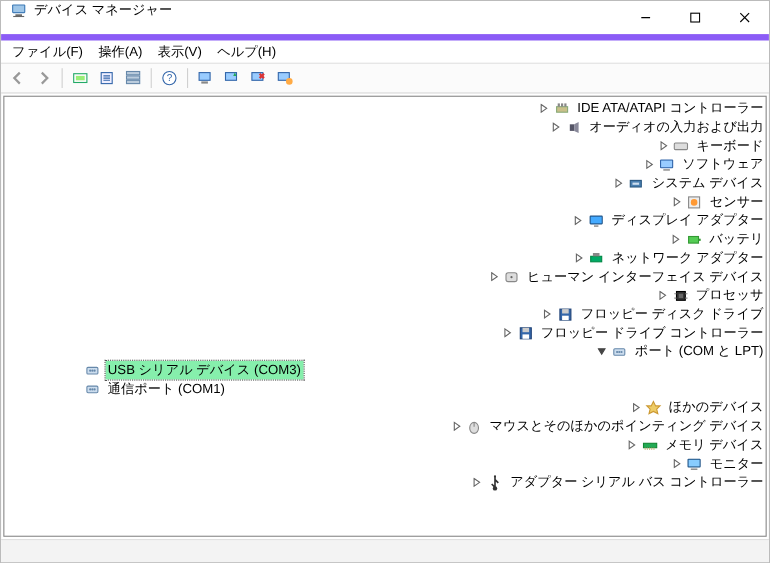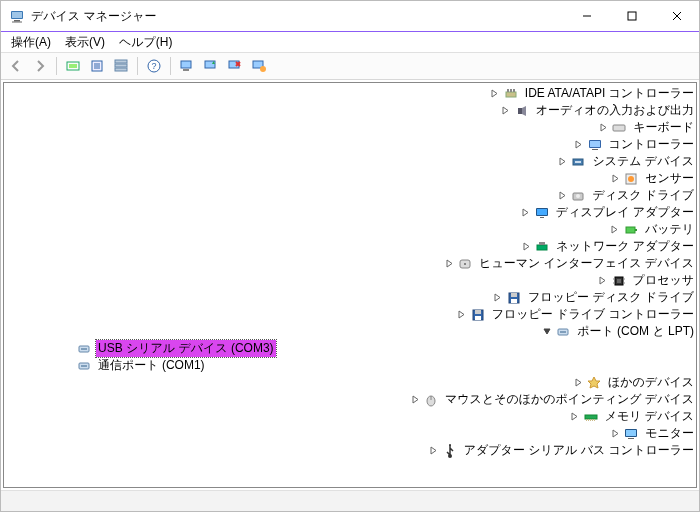--- a/index.html
+++ b/index.html
@@ -13,23 +13,23 @@
   }
   .window {
     width: 700px; height: 512px;
     display: flex; flex-direction: column;
     border: 1px solid #bbb;
     box-sizing: border-box;
     background: #fff;
   }
   .titlebar {
     height: 30px;
-    display: flex; align-items: center;
+    display: flex; 
     background: #fff;
-    border-bottom: 1px solid #8b5cf6;
+    border-bottom: 6px solid #8b5cf6;
   }
   .titlebar .icon { width: 16px; height: 16px; margin: 0 6px 0 8px; }
   .titlebar .title { flex: 1; font-size: 12px; }
   .winbtns { display: flex; height: 100%; }
   .winbtn {
     width: 45px; height: 100%;
     display: flex; align-items: center; justify-content: center;
     font-size: 12px; font-family: "Segoe UI Symbol", sans-serif;
   }
   .winbtn svg { width: 10px; height: 10px; }
@@ -85,21 +85,21 @@
   }
   .expander svg { width: 9px; height: 9px; }
   .node-icon {
     width: 16px; height: 16px; margin-right: 4px;
     display: inline-flex; align-items: center; justify-content: center;
     flex-shrink: 0;
   }
   .node-icon svg { width: 16px; height: 16px; }
   .node-label { font-size: 12px; line-height: 17px; padding: 0 2px; }
   .node-label.selected {
-    background: #d946ef;
+    background: #86efac;
     outline: 1px dotted #555;
   }
   
   ::-webkit-scrollbar { width: 17px; height: 17px; }
   ::-webkit-scrollbar-track { background: #f0f0f0; }
   ::-webkit-scrollbar-thumb { background: #c2c2c2; border: 1px solid #f0f0f0; }
   ::-webkit-scrollbar-button { background: #f0f0f0; width:17px; height:17px; }
   .statusbar {
     height: 20px; border-top: 1px solid #e0e0e0; background: #f3f3f3;
   }
@@ -133,20 +133,21 @@
       <div class="winbtn">
         <svg viewBox="0 0 10 10">
             <line x1="1" y1="1" x2="9" y2="9" stroke="#000" stroke-width="1"></line>
             <line x1="9" y1="1" x2="1" y2="9" stroke="#000" stroke-width="1"></line>
           </svg>
       </div>
     </div>
   </div>
 
   <div class="menubar">
+    <span class="menu-item">ファイル(F)</span>
     <span class="menu-item">操作(A)</span>
     <span class="menu-item">表示(V)</span>
     <span class="menu-item">ヘルプ(H)</span>
   </div>
 
   <div class="toolbar">
     <div class="tb-btn">
       <svg viewBox="0 0 16 16">
           <path d="M10 3 L5 8 L10 13" fill="none" stroke="#999" stroke-width="2"></path>
         </svg>
@@ -259,21 +260,21 @@
           <span class="expander">
             <svg viewBox="0 0 9 9">
               <use href="#exp-closed"></use>
             </svg>
           </span>
           <span class="node-icon">
             <svg viewBox="0 0 16 16">
               <use href="#ico-computer"></use>
             </svg>
           </span>
-          <span class="node-label">コントローラー</span>
+          <span class="node-label">ソフトウェア</span>
         </div>
         <div class="tree-row tree-indent-1">
           <span class="expander">
             <svg viewBox="0 0 9 9">
               <use href="#exp-closed"></use>
             </svg>
           </span>
           <span class="node-icon">
             <svg viewBox="0 0 16 16">
               <use href="#ico-system"></use>
@@ -286,33 +287,20 @@
             <svg viewBox="0 0 9 9">
               <use href="#exp-closed"></use>
             </svg>
           </span>
           <span class="node-icon">
             <svg viewBox="0 0 16 16">
               <use href="#ico-sensor"></use>
             </svg>
           </span>
           <span class="node-label">センサー</span>
-        </div>
-        <div class="tree-row tree-indent-1">
-          <span class="expander">
-            <svg viewBox="0 0 9 9">
-              <use href="#exp-closed"></use>
-            </svg>
-          </span>
-          <span class="node-icon">
-            <svg viewBox="0 0 16 16">
-              <use href="#ico-disk"></use>
-            </svg>
-          </span>
-          <span class="node-label">ディスク ドライブ</span>
         </div>
         <div class="tree-row tree-indent-1">
           <span class="expander">
             <svg viewBox="0 0 9 9">
               <use href="#exp-closed"></use>
             </svg>
           </span>
           <span class="node-icon">
             <svg viewBox="0 0 16 16">
               <use href="#ico-display"></use>

